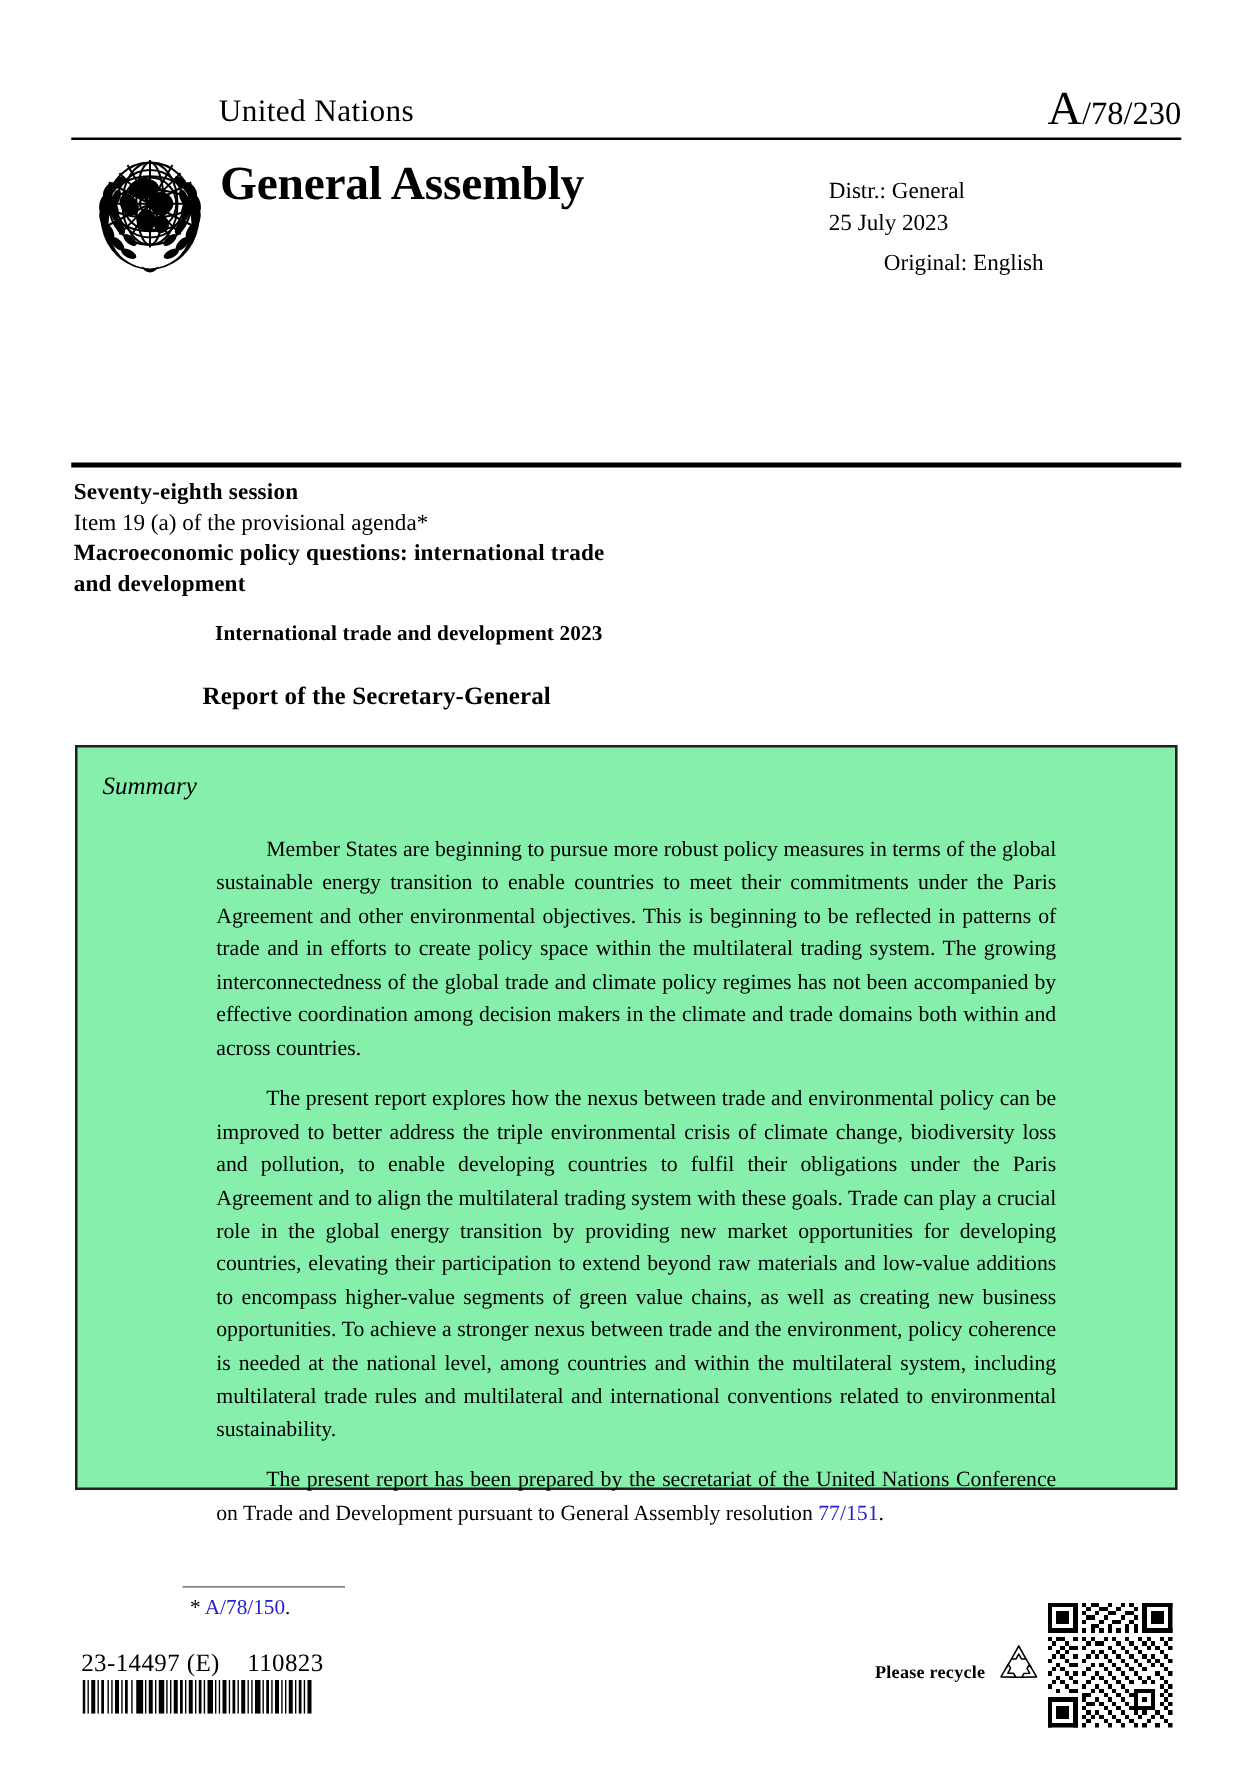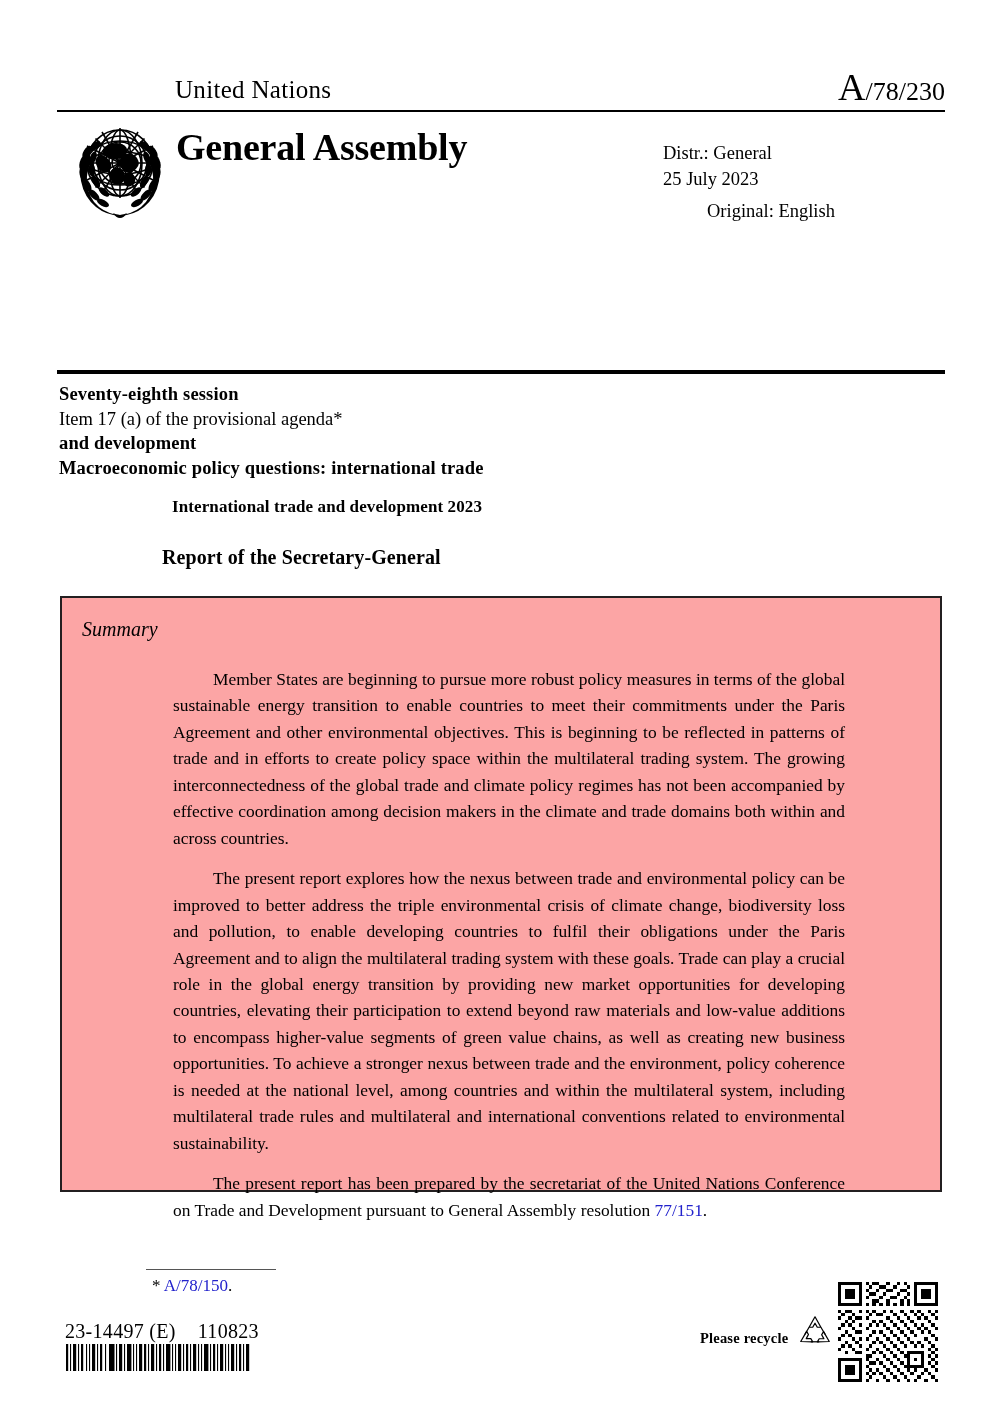--- a/index.html
+++ b/index.html
@@ -137,21 +137,21 @@
 
   
   .summary-box {
     position: absolute;
     left: 60px;
     top: 596px;
     width: 882px;
     height: 596px;
     border: 2px solid #231f20;
     box-sizing: border-box;
-    background: #fca5a5;
+    background: #86efac;
   }
   .summary-head {
     position: absolute;
     left: 20px;
     top: 20px;
     font-size: 20px;
     font-style: italic;
     font-family: "Liberation Serif", "DejaVu Serif", serif;
   }
   .summary-body {
@@ -324,23 +324,23 @@
     <div>Distr.: General</div>
     <div>25 July 2023</div>
   </div>
 
   <div class="hdr-original">Original: English</div>
 
   <div class="rule-thick"></div>
 
   <div class="session-block">
     <div class="bold">Seventy-eighth session</div>
-    <div class="reg">Item 17 (a) of the provisional agenda*</div>
+    <div class="reg">Item 19 (a) of the provisional agenda*</div>
+    <div class="bold">Macroeconomic policy questions: international trade</div>
     <div class="bold">and development</div>
-    <div class="bold">Macroeconomic policy questions: international trade</div>
   </div>
 
   <div class="doc-title">International trade and development 2023</div>
   <div class="doc-subtitle">Report of the Secretary-General</div>
 
   <div class="summary-box">
     <div class="summary-head">Summary</div>
     <div class="summary-body">
       <p>Member States are beginning to pursue more robust policy measures in terms of the global sustainable energy transition to enable countries to meet their commitments under the Paris Agreement and other environmental objectives. This is beginning to be reflected in patterns of trade and in efforts to create policy space within the multilateral trading system. The growing interconnectedness of the global trade and climate policy regimes has not been accompanied by effective coordination among decision makers in the climate and trade domains both within and across countries.</p>
       <p>The present report explores how the nexus between trade and environmental policy can be improved to better address the triple environmental crisis of climate change, biodiversity loss and pollution, to enable developing countries to fulfil their obligations under the Paris Agreement and to align the multilateral trading system with these goals. Trade can play a crucial role in the global energy transition by providing new market opportunities for developing countries, elevating their participation to extend beyond raw materials and low-value additions to encompass higher-value segments of green value chains, as well as creating new business opportunities. To achieve a stronger nexus between trade and the environment, policy coherence is needed at the national level, among countries and within the multilateral system, including multilateral trade rules and multilateral and international conventions related to environmental sustainability.</p>

